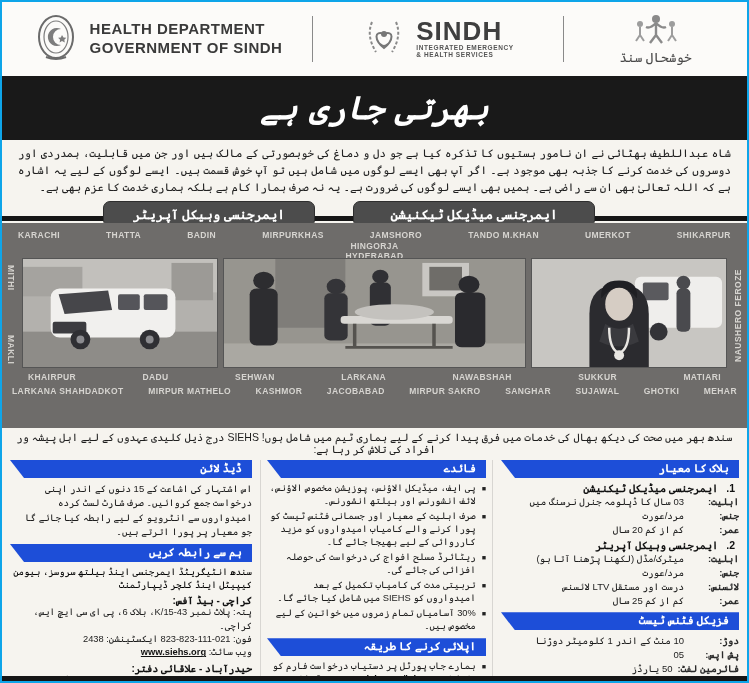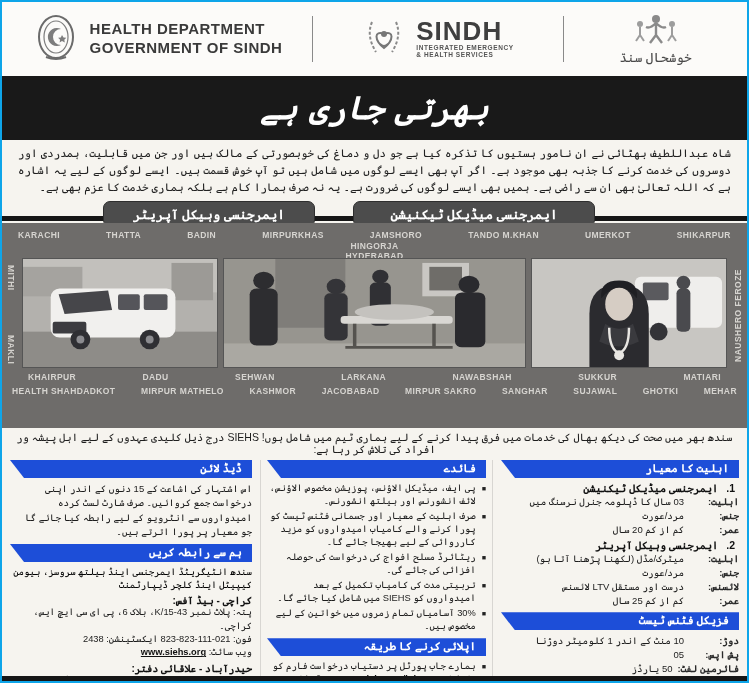--- a/index.html
+++ b/index.html
@@ -241,39 +241,39 @@
     <div class="city-row crA-bot">
       <span class="city">KHAIRPUR</span>
       <span class="city">DADU</span>
       <span class="city">SEHWAN</span>
       <span class="city">LARKANA</span>
       <span class="city">NAWABSHAH</span>
       <span class="city">SUKKUR</span>
       <span class="city">MATIARI</span>
     </div>
     <div class="city-row crB-bot">
-      <span class="city">HEALTH SHAHDADKOT</span>
+      <span class="city">LARKANA SHAHDADKOT</span>
       <span class="city">MIRPUR MATHELO</span>
       <span class="city">KASHMOR</span>
       <span class="city">JACOBABAD</span>
       <span class="city">MIRPUR SAKRO</span>
       <span class="city">SANGHAR</span>
       <span class="city">SUJAWAL</span>
       <span class="city">GHOTKI</span>
       <span class="city">MEHAR</span>
     </div>
   </div>
 
   <div class="bottom">
     <div class="jobs-intro">سندھ بھر میں صحت کی دیکھ بھال کی خدمات میں فرق پیدا کرنے کے لیے ہماری ٹیم میں شامل ہوں! SIEHS درج ذیل کلیدی عہدوں کے لیے اہل پیشہ ور افراد کی تلاش کر رہا ہے:</div>
 
     <div class="cols">
 
       <div class="col col-elig">
-        <div class="ribbon">اہلیت کا معیار</div>
+        <div class="ribbon">بلاک کا معیار</div>
 
         <div class="job-title">
           <span>1.</span>
           <span>ایمرجنسی میڈیکل ٹیکنیشن</span>
         </div>
         <div class="kv">
           <span class="k">اہلیت:</span>
           <span class="v">03 سال کا ڈپلومہ جنرل نرسنگ میں</span>
         </div>
         <div class="kv">

